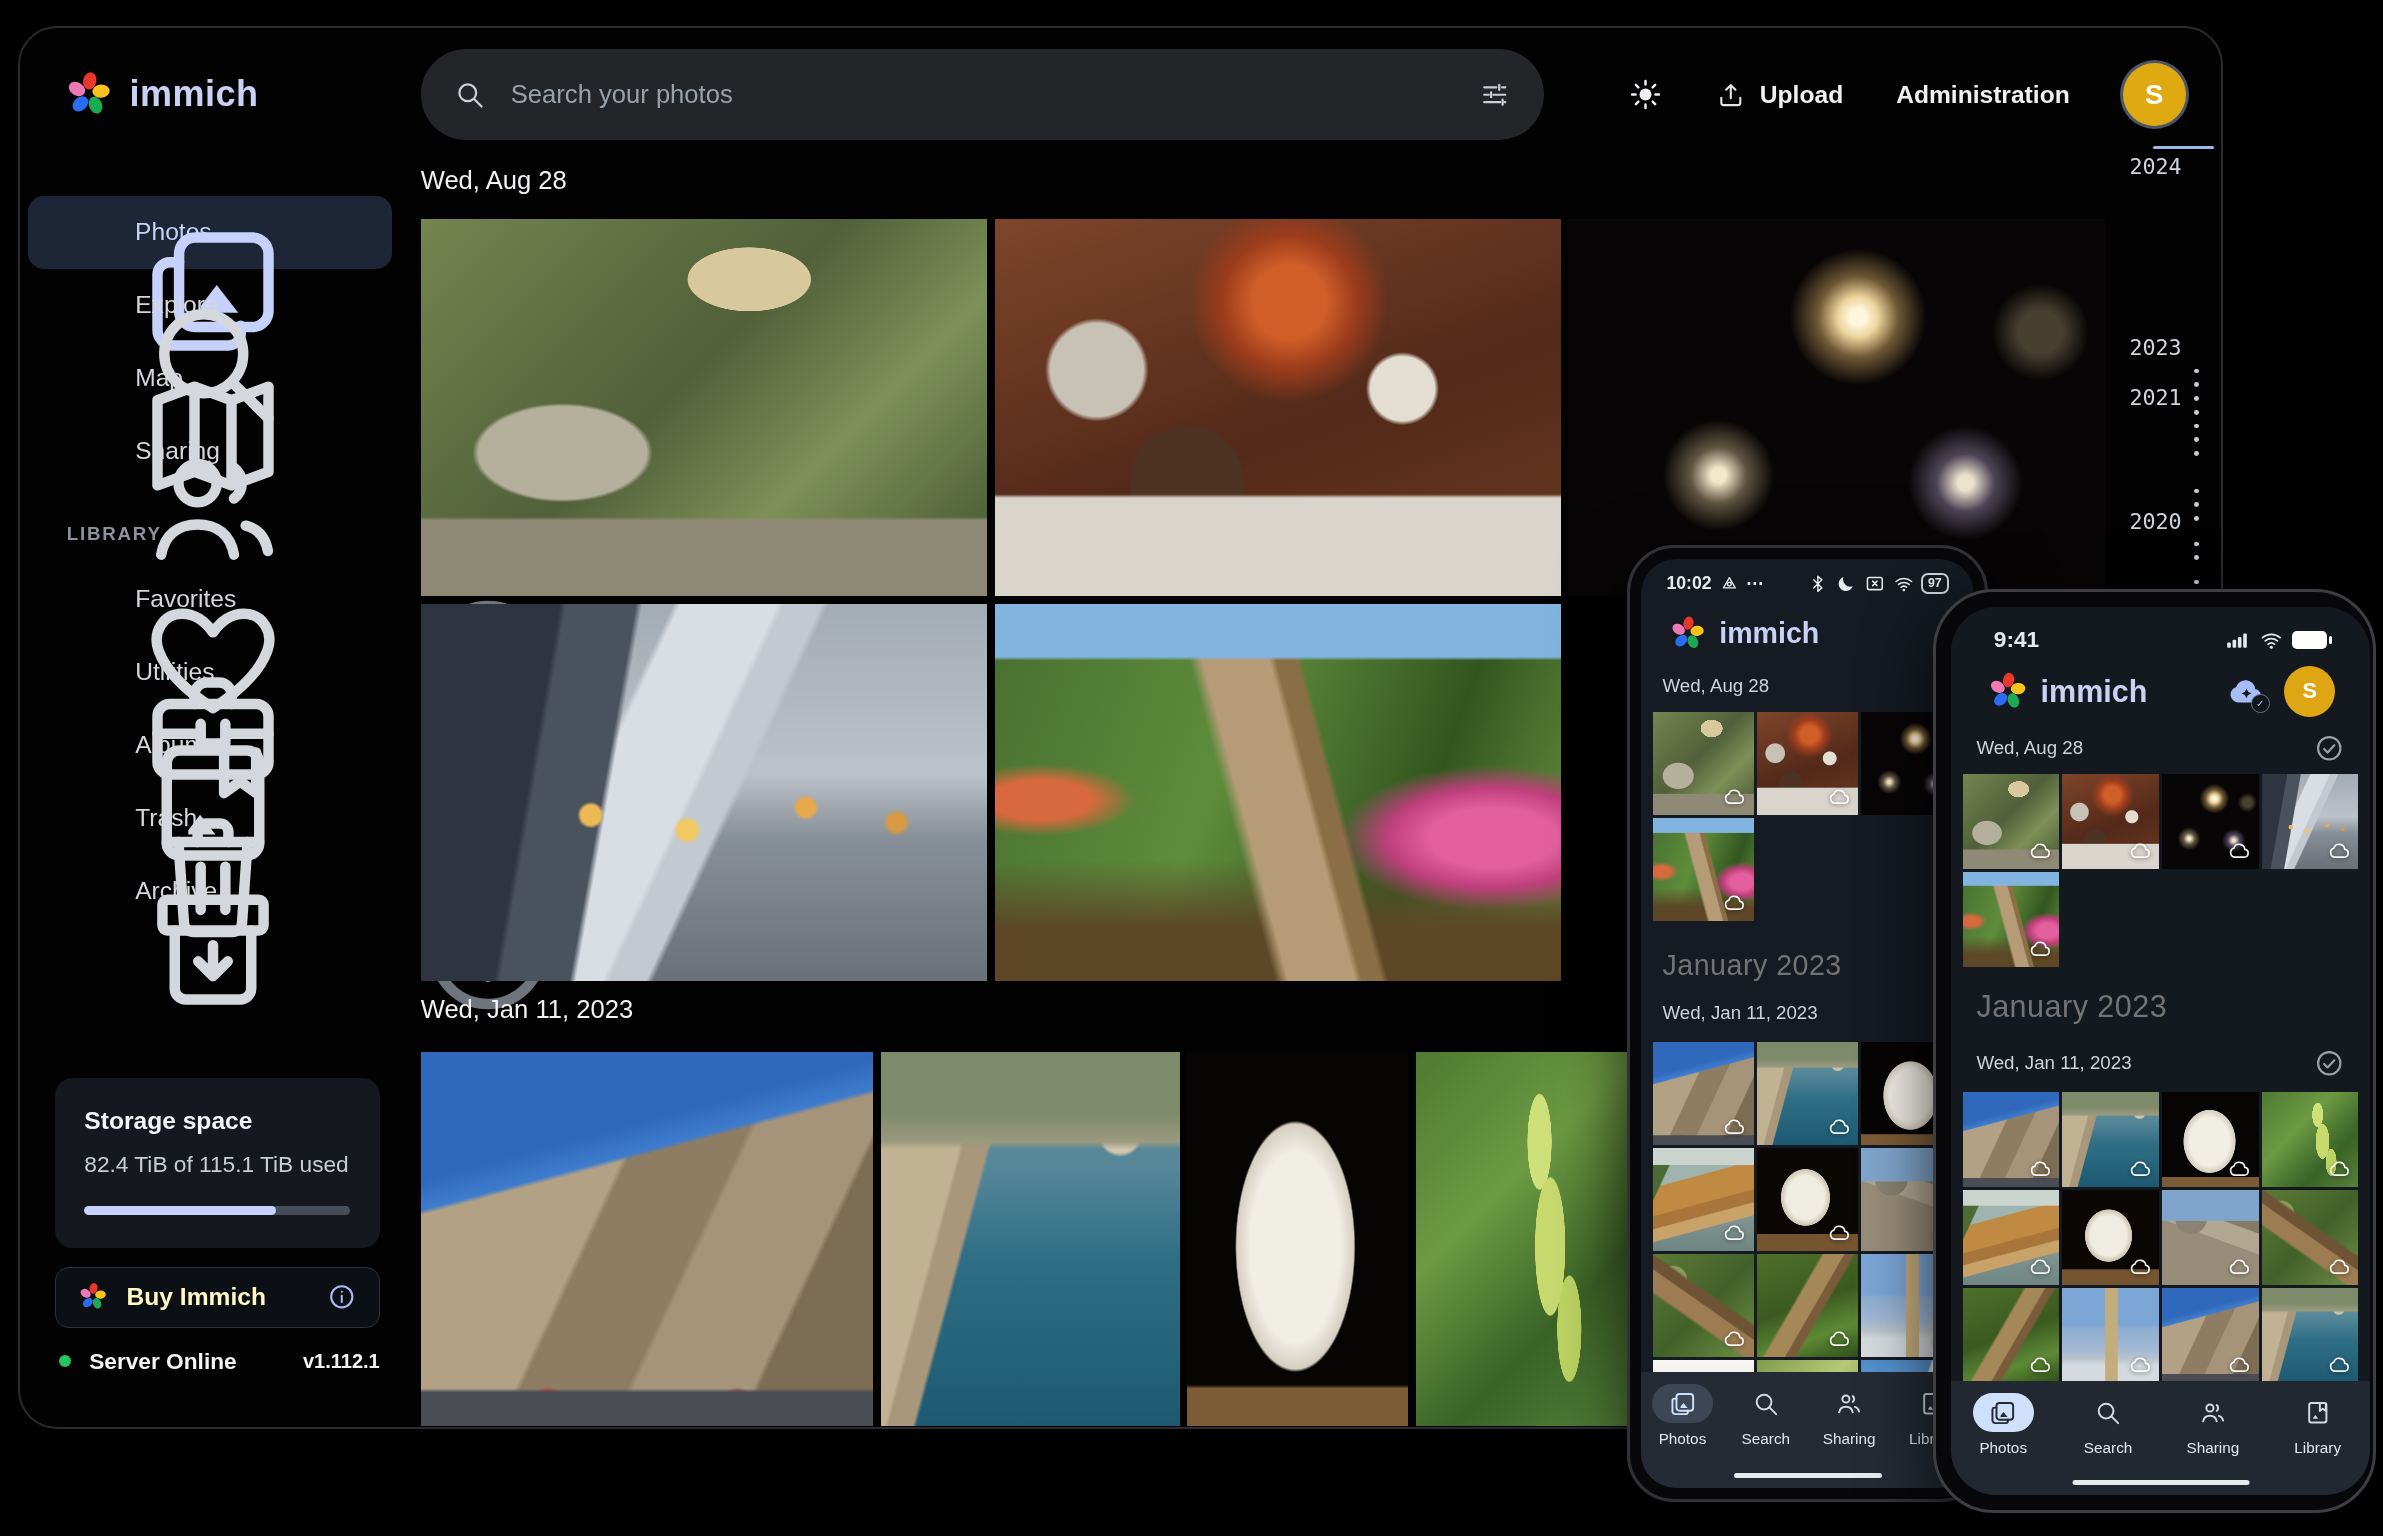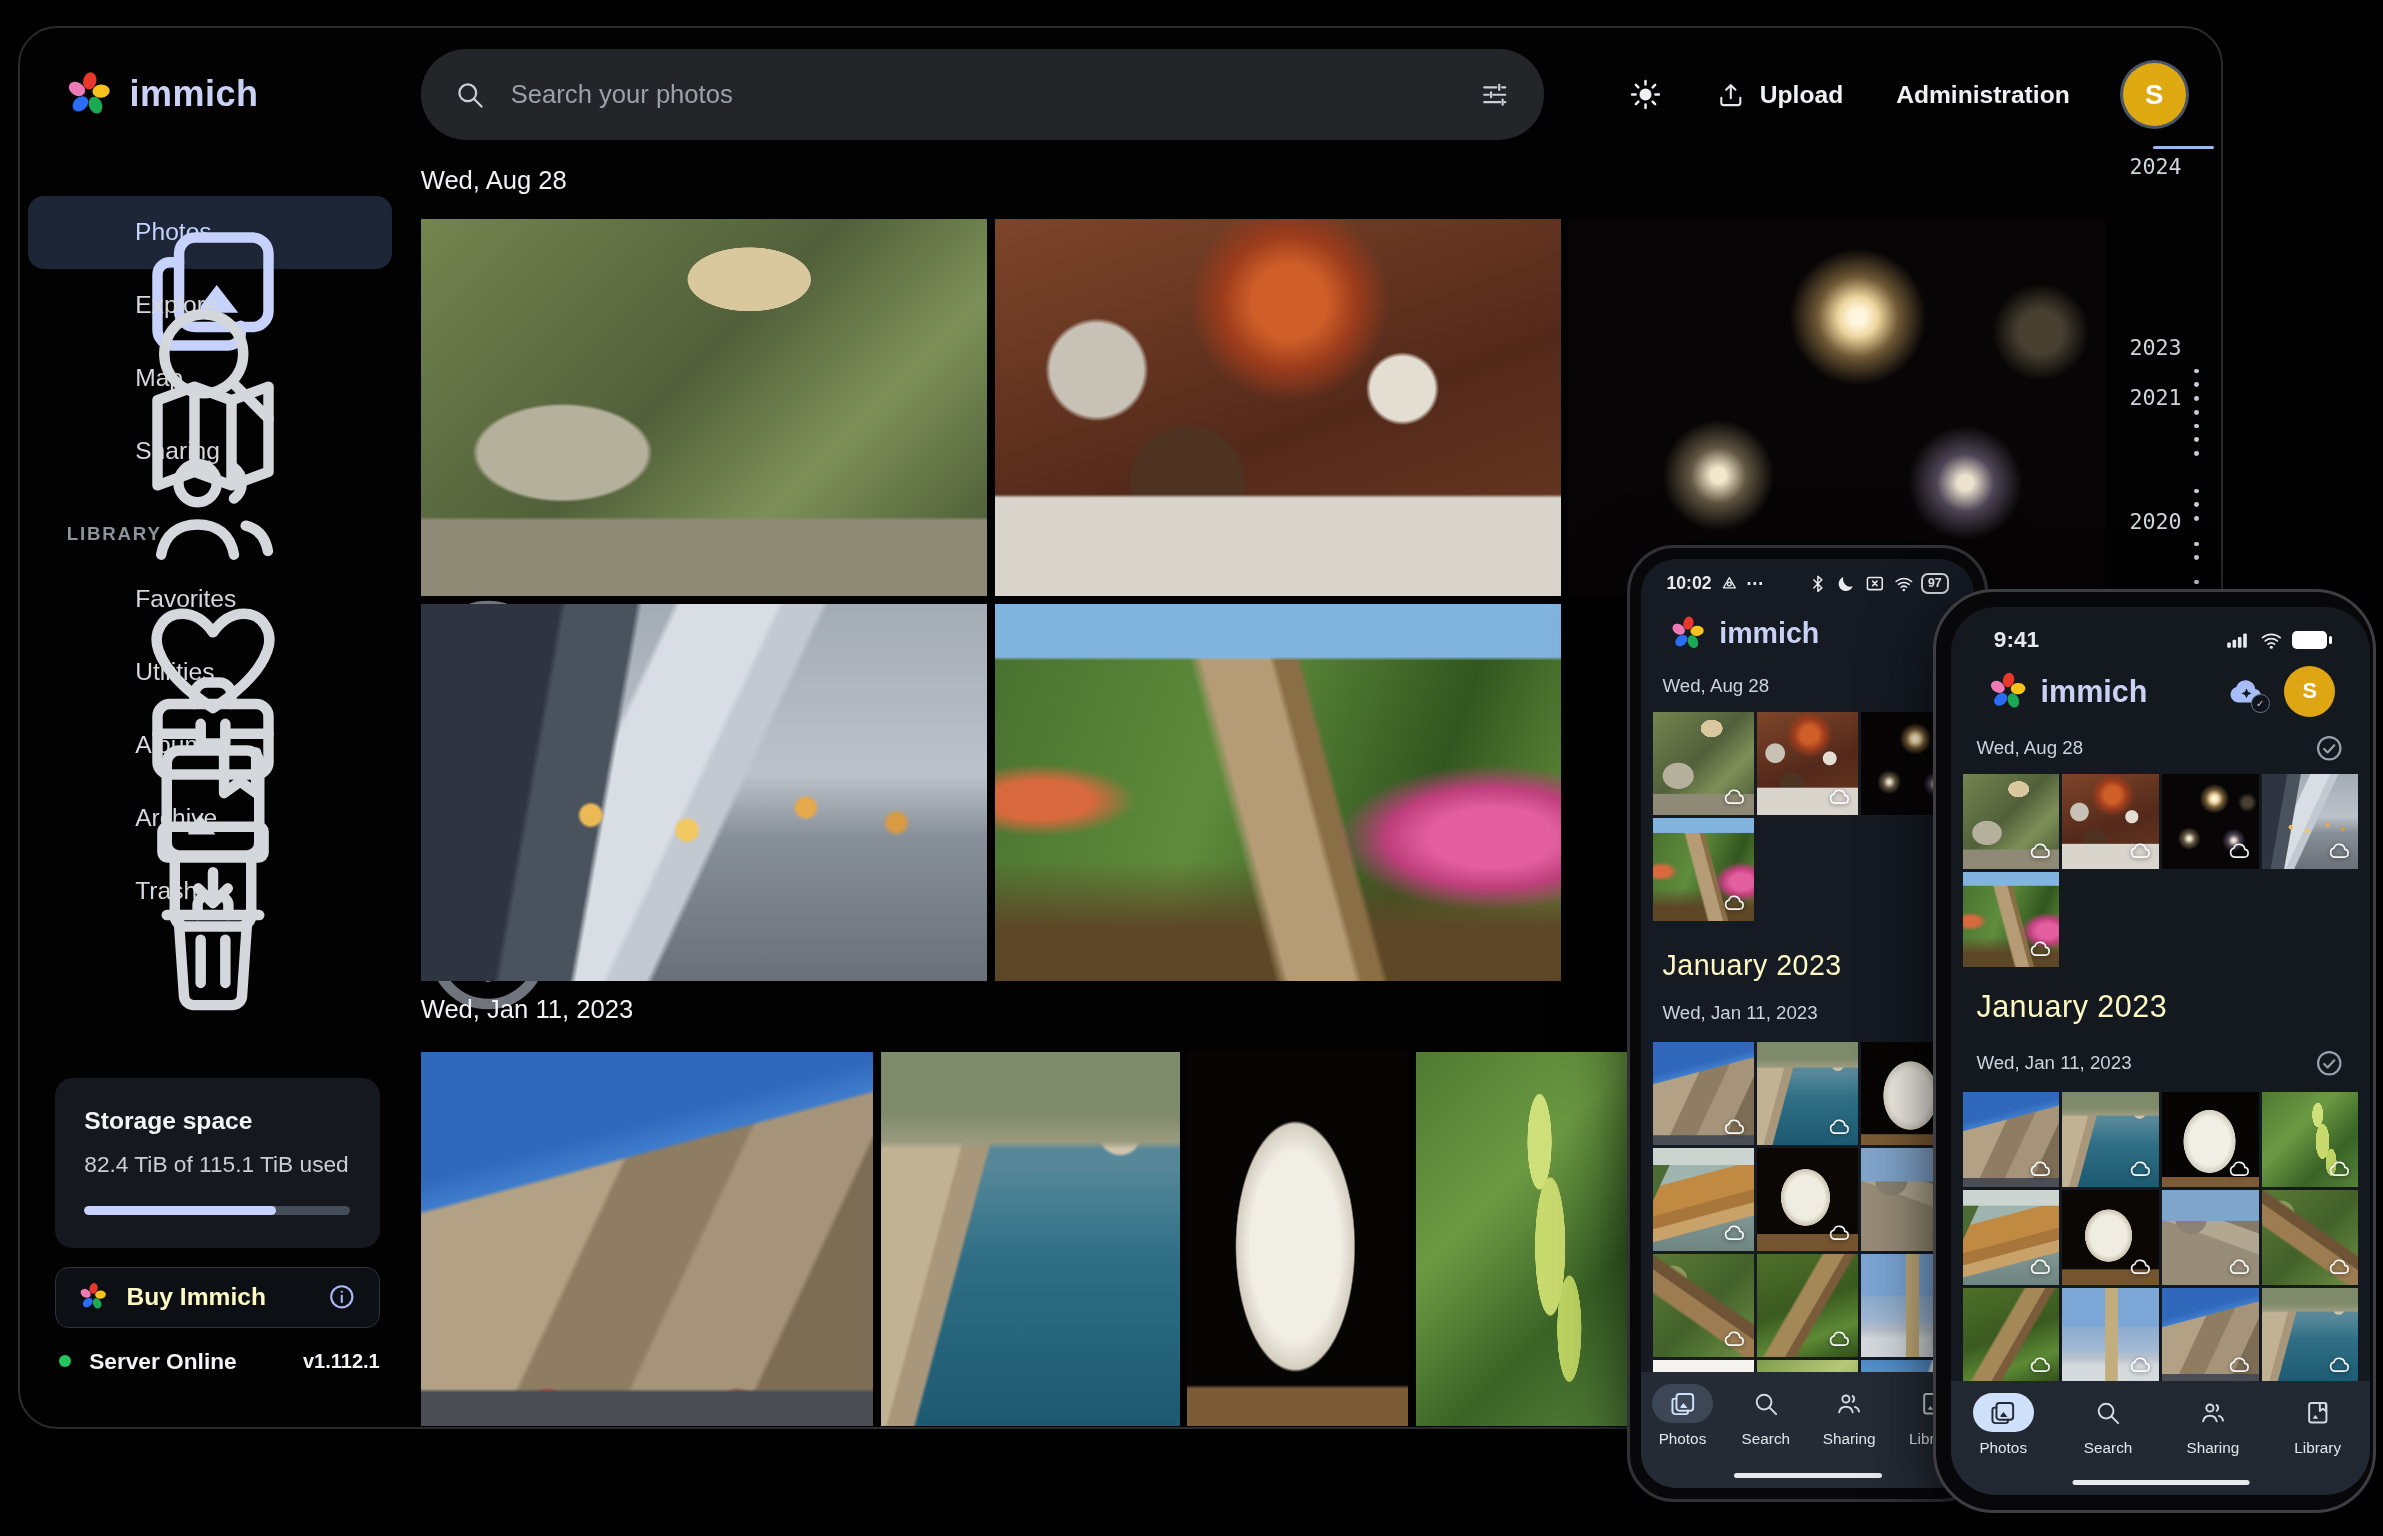--- a/index.html
+++ b/index.html
@@ -122,21 +122,21 @@
   .p-avatar{width:51px;height:51px;border-radius:50%;background:#dfa614;display:grid;place-items:center;
             font-size:21.7px;font-weight:700;color:#fff;}
   .prow-date{position:absolute;left:0;right:0;display:flex;align-items:center;justify-content:space-between;
              padding:0 21.7px;color:#ccd3dc;font-size:18.7px;font-weight:500;}
   .check-ic{width:30.5px;height:30.5px;color:#9aa1ab;}
   .pgrid{position:absolute;left:0;right:0;display:grid;gap:3px;padding:0 11.8px;overflow:hidden;}
   .pgrid3{grid-template-columns:repeat(3,1fr);}
   .pgrid4{grid-template-columns:repeat(4,1fr);}
   #phone1 .pgrid .ph{height:103px;}
   #phone2 .pgrid .ph{height:95px;}
-  .p-month{position:absolute;left:21.7px;font-size:28.6px;font-weight:400;color:#fef9c3;letter-spacing:0.5px;}
+  .p-month{position:absolute;left:21.7px;font-size:28.6px;font-weight:400;color:#737373;letter-spacing:0.5px;}
   .pnav{position:absolute;left:0;right:0;bottom:0;display:flex;justify-content:space-around;align-items:flex-start;padding-top:11.8px;}
   #phone1 .pnav{height:104px;background:#242b35;}
   #phone2 .pnav{height:102px;background:#222831;}
   .nav-it{display:flex;flex-direction:column;align-items:center;gap:6.9px;width:85px;}
   .nav-pill{width:61px;height:39px;border-radius:19.7px;display:grid;place-items:center;color:#d5dae1;}
   .nav-pill svg{width:27.6px;height:27.6px;}
   .nav-lb{font-size:15.3px;font-weight:500;color:#e2e6eb;}
   #phone1 .nav-it.active .nav-pill{background:#3c4654;color:#cfe0fd;}
   #phone2 .nav-it.active .nav-pill{background:#cfe0fb;color:#232a36;}
   .homebar{position:absolute;bottom:9.9px;left:50%;transform:translateX(-50%);height:4.9px;border-radius:3px;background:#e8eaed;}
@@ -364,37 +364,37 @@
         <span>Albums</span>
         <span class="s-info">
           <svg class="ic " viewBox="0 0 300 150" width="296" height="148">
             <use href="#i-info"></use>
           </svg>
         </span>
       </div>
       <div class="side-item">
         <span class="s-ic">
           <svg class="ic " viewBox="0 0 300 150" width="296" height="148">
+            <use href="#i-trash"></use>
+          </svg>
+        </span>
+        <span>Trash</span>
+        <span class="s-info">
+          <svg class="ic " viewBox="0 0 300 150" width="296" height="148">
+            <use href="#i-info"></use>
+          </svg>
+        </span>
+      </div>
+      <div class="side-item">
+        <span class="s-ic">
+          <svg class="ic " viewBox="0 0 300 150" width="296" height="148">
             <use href="#i-archive"></use>
           </svg>
         </span>
         <span>Archive</span>
-        <span class="s-info">
-          <svg class="ic " viewBox="0 0 300 150" width="296" height="148">
-            <use href="#i-info"></use>
-          </svg>
-        </span>
-      </div>
-      <div class="side-item">
-        <span class="s-ic">
-          <svg class="ic " viewBox="0 0 300 150" width="296" height="148">
-            <use href="#i-trash"></use>
-          </svg>
-        </span>
-        <span>Trash</span>
         <span class="s-info">
           <svg class="ic " viewBox="0 0 300 150" width="296" height="148">
             <use href="#i-info"></use>
           </svg>
         </span>
       </div>
     </div>
 
   <div class="storage">
     <div class="storage-title">Storage space</div>

